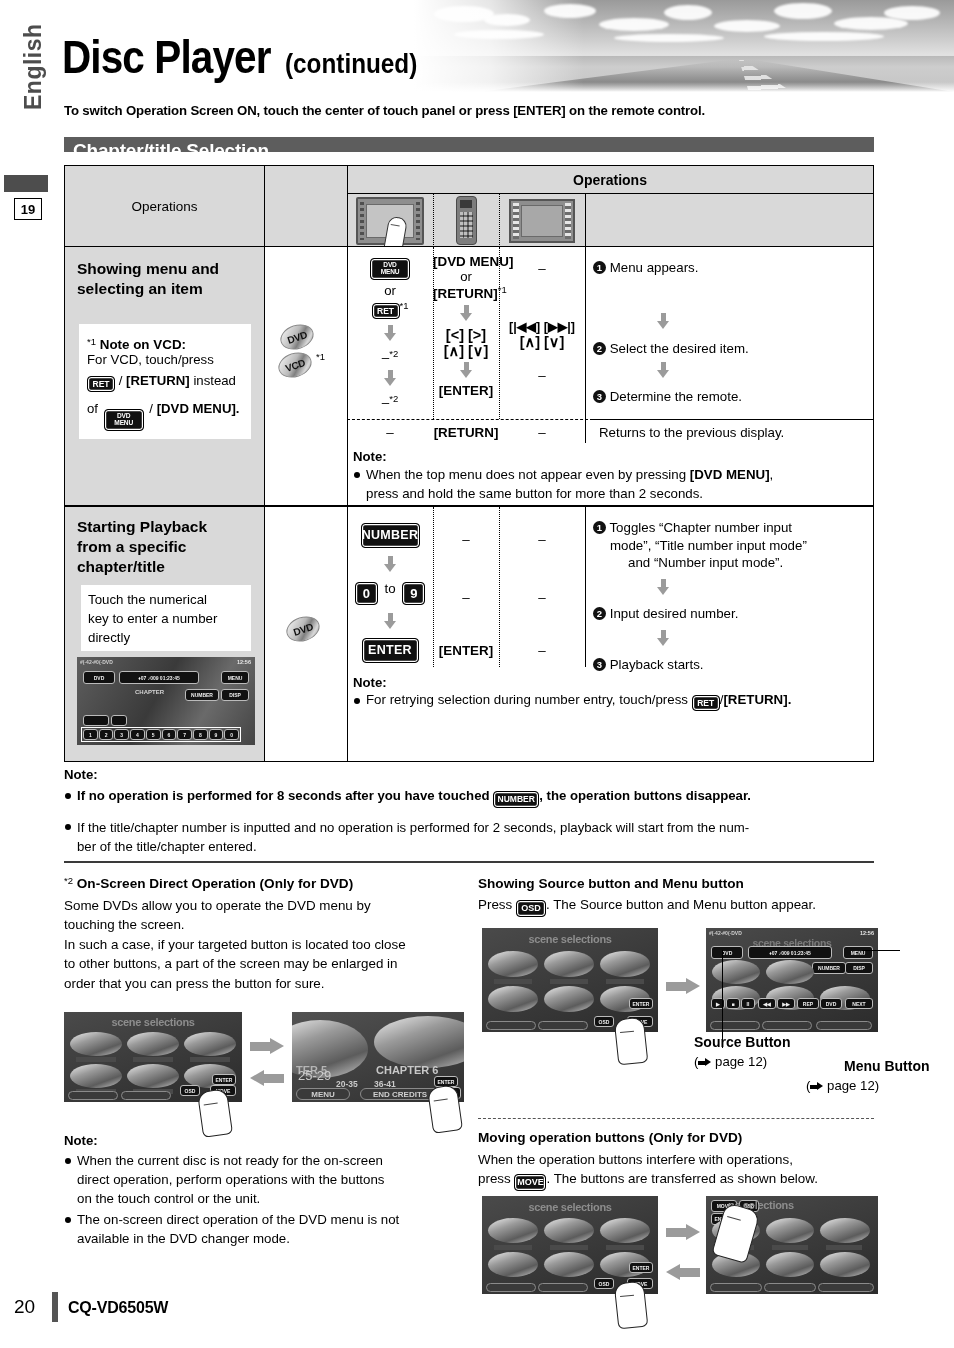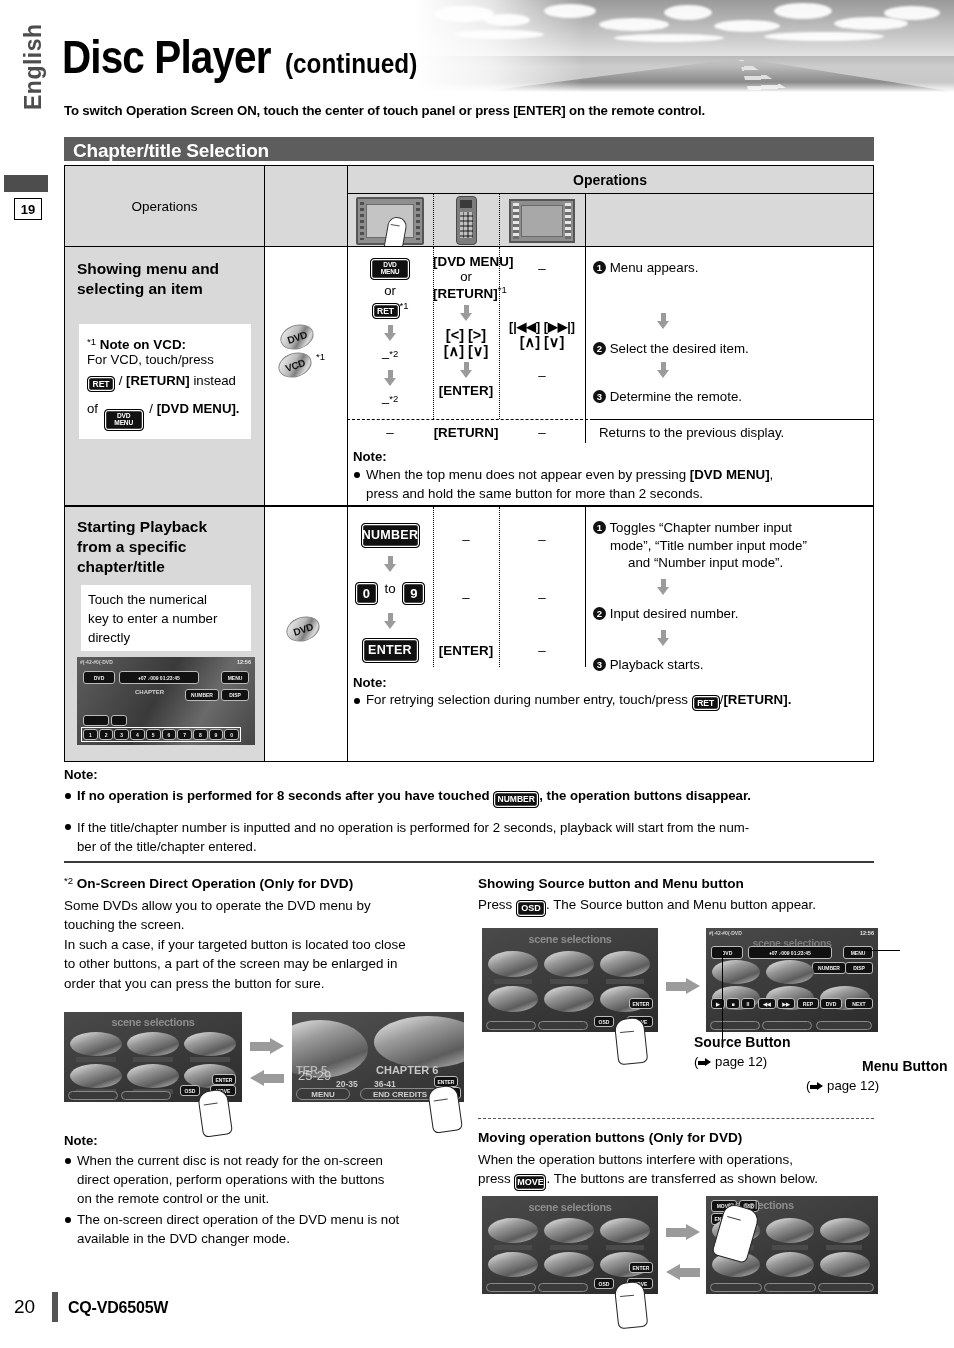--- a/index.html
+++ b/index.html
@@ -39,21 +39,21 @@
   
   #lang{position:absolute;left:20px;top:110px;font-size:23px;font-weight:bold;
         color:#4d4d4d;letter-spacing:.5px;
         transform:rotate(-90deg);transform-origin:left top;
         white-space:nowrap;}
   #langbar{position:absolute;left:4px;top:175px;width:44px;height:17px;background:#4d4d4d;}
   #pagebox{position:absolute;left:14px;top:198px;width:26px;height:20px;border:1.4px solid #000;
         font-size:13px;font-weight:bold;display:flex;align-items:center;justify-content:center;}
 
   
-  #secbar{position:absolute;left:64px;top:137px;width:810px;height:24px;background:#5d5d5d;}
+  #secbar{position:absolute;left:64px;top:137px;width:810px;height:15px;background:#5d5d5d;}
   #secbar span{color:#fff;font-size:19px;font-weight:bold;position:absolute;left:9px;top:3px;
         font-family:"Liberation Sans Narrow","Liberation Sans",sans-serif;letter-spacing:-.2px;}
 
   
   #tbl{position:absolute;left:64px;top:165px;width:810px;height:597px;
        border:1.5px solid #000;box-sizing:border-box;}
   .hdrow{position:absolute;left:0;top:0;width:100%;height:81px;background:#d9d9d9;}
   .hd-ops-l{position:absolute;left:0;top:0;width:199px;height:81px;
        display:flex;align-items:center;justify-content:center;font-size:13.5px;}
   .hd-disc{position:absolute;left:199px;top:0;width:83px;height:81px;}
@@ -584,21 +584,21 @@
        color:#cfcfcf;font-size:8px;font-weight:bold">END CREDITS</div>
   <div class="btn-mock" style="right:3px;bottom:3px;width:24px;height:10px;">BACK</div>
 </div>
 <div class="handptr" style="left:430px;top:1086px;transform:rotate(-8deg)"></div>
 
 <div class="noteblk" style="left:64px;top:1132px;width:410px;">
   <div class="noteHdr">Note:</div>
   <div class="bullet" style="margin-top:2px;line-height:1.42;font-size:13.3px">
     <span>When the current disc is not ready for the on-screen</span><br>
     <span>direct operation, perform operations with the buttons</span><br>
-    <span>on the remote control or the unit.</span>
+    <span>on the touch control or the unit.</span>
   </div>
   <div class="bullet" style="margin-top:2px;line-height:1.42;font-size:13.3px">
     <span>The on-screen direct operation of the DVD menu is not</span><br>
     <span>available in the DVD changer mode.</span>
   </div>
 </div>
 
 <div class="noteblk" style="left:478px;top:874px;width:400px;">
   <div style="font-weight:bold;font-size:13.6px;">Showing Source button and Menu button</div>
   <div style="margin-top:3px;font-size:13.4px;white-space:nowrap">
@@ -662,21 +662,21 @@
   <div class="botbar" style="left:110px;bottom:2px;width:54px;height:7px"></div>
 </div>
 
 <div class="leaderline" style="left:722px;top:950px;width:1.4px;height:98px;"></div>
 <div class="leaderline" style="left:862px;top:950px;width:38px;height:1.4px;"></div>
 
 <div class="callout" style="left:694px;top:1034px;">Source Button</div>
 <div class="calloutsub" style="left:694px;top:1054px;">
   <span>(</span><span class="rarrow-ib"></span> <span>page 12</span><span>)</span>
 </div>
-<div class="callout" style="left:854px;top:1058px;padding-left:8px;">Menu Button</div>
+<div class="callout" style="left:836px;top:1058px;padding-left:8px;">Menu Button</div>
 <div class="calloutsub" style="left:806px;top:1078px;">
   <span>(</span><span class="rarrow-ib"></span> <span>page 12</span><span>)</span>
 </div>
 
 <div id="dotrule"></div>
 
 <div class="noteblk" style="left:478px;top:1128px;width:400px;">
   <div style="font-weight:bold;font-size:13.6px;">Moving operation buttons (Only for DVD)</div>
   <div style="margin-top:3px;font-size:13.4px;line-height:1.45;">
     <div>When the operation buttons interfere with operations,</div>

